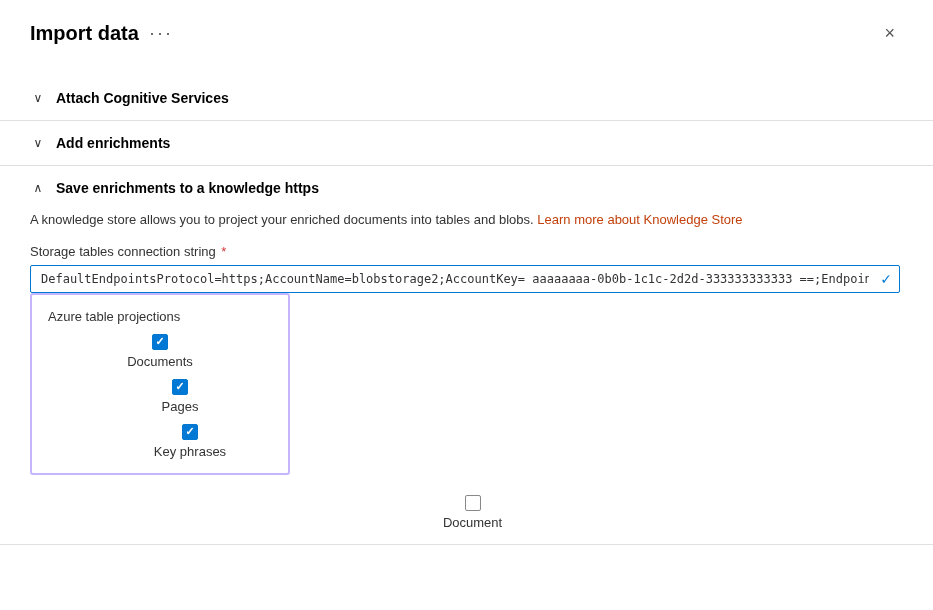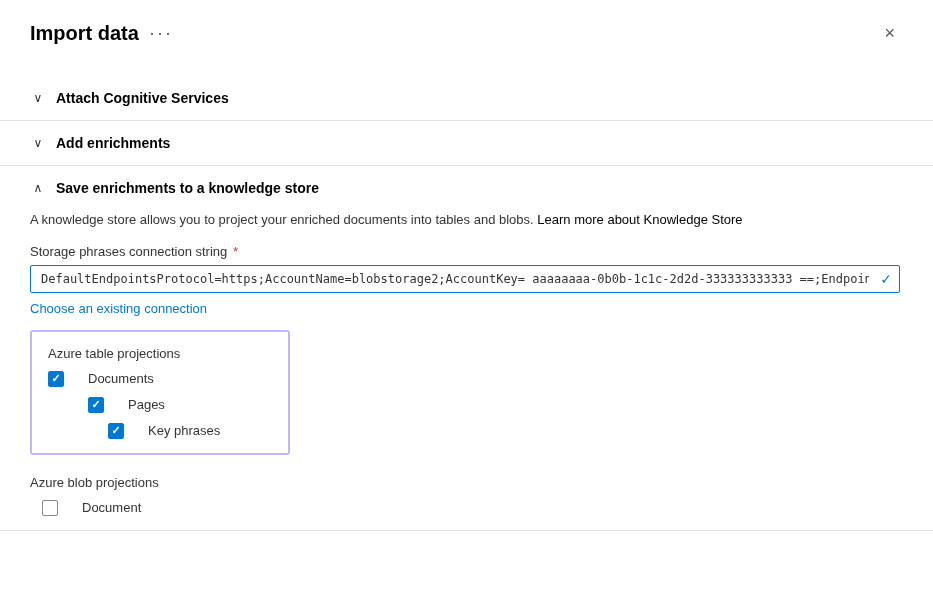--- a/index.html
+++ b/index.html
@@ -82,21 +82,21 @@
     .section-content {
       margin-top: 14px;
     }
     .description-text {
       font-size: 13px;
       color: #333;
       margin-bottom: 14px;
       line-height: 1.5;
     }
     .description-text a, .link {
-      color: #000000;
+      color: #c2410c;
       text-decoration: none;
       cursor: pointer;
     }
     .field-label {
       font-size: 13px;
       color: #333;
       margin-bottom: 6px;
     }
     .field-label .required {
       color: #d13438;
@@ -141,22 +141,23 @@
     }
     .projections-title {
       font-size: 13px;
       color: #333;
       margin-bottom: 10px;
       font-weight: 400;
     }
     .checkbox-item {
       display: flex;
       align-items: center;
-      gap: 24px;
+      gap: 4px;
       margin-bottom: 10px;
+      flex-direction: column;
     }
     .checkbox-item:last-child {
       margin-bottom: 0;
       padding-left: 12px;
     }
     .checkbox-checked {
       width: 16px;
       height: 16px;
       background: #0078d4;
       border: 1px solid #0078d4;
@@ -221,38 +222,37 @@
   <div class="section">
     <div class="section-header">
       <span class="chevron">∨</span>
       <span class="section-label">Add enrichments</span>
     </div>
   </div>
 
   <div class="section section-expanded">
     <div class="section-header">
       <span class="chevron">∧</span>
-      <span class="section-label">Save enrichments to a knowledge store</span>
+      <span class="section-label">Save enrichments to a knowledge https</span>
     </div>
 
     <div class="section-content">
       <p class="description-text">
         <span>A knowledge store allows you to project your enriched documents into tables and blobs.</span>
         <a class="link">Learn more about Knowledge Store</a>
       </p>
 
       <div class="field-label">
-        <span>Storage phrases connection string</span><span class="required"> *</span>
+        <span>Storage tables connection string</span><span class="required"> *</span>
       </div>
       <div class="input-wrapper">
         <input type="text" value="DefaultEndpointsProtocol=https;AccountName=blobstorage2;AccountKey= aaaaaaaa-0b0b-1c1c-2d2d-333333333333 ==;EndpointSu" style="">
         <span class="input-check">✓</span>
       </div>
 
-      <div class="choose-connection-link">Choose an existing connection</div>
 
       
       <div class="projections-box">
         <div class="projections-title">Azure table projections</div>
 
         <div class="checkbox-item">
           <div class="checkbox-checked"></div>
           <span class="checkbox-label">Documents</span>
         </div>
 
@@ -262,21 +262,20 @@
         </div>
 
         <div class="checkbox-item indented-2">
           <div class="checkbox-checked"></div>
           <span class="checkbox-label">Key phrases</span>
         </div>
       </div>
 
       
       <div class="blob-section">
-        <div class="blob-title">Azure blob projections</div>
         <div class="checkbox-item">
           <div class="checkbox-unchecked"></div>
           <span class="checkbox-label">Document</span>
         </div>
       </div>
 
     </div>
   </div>
 </div>
 

